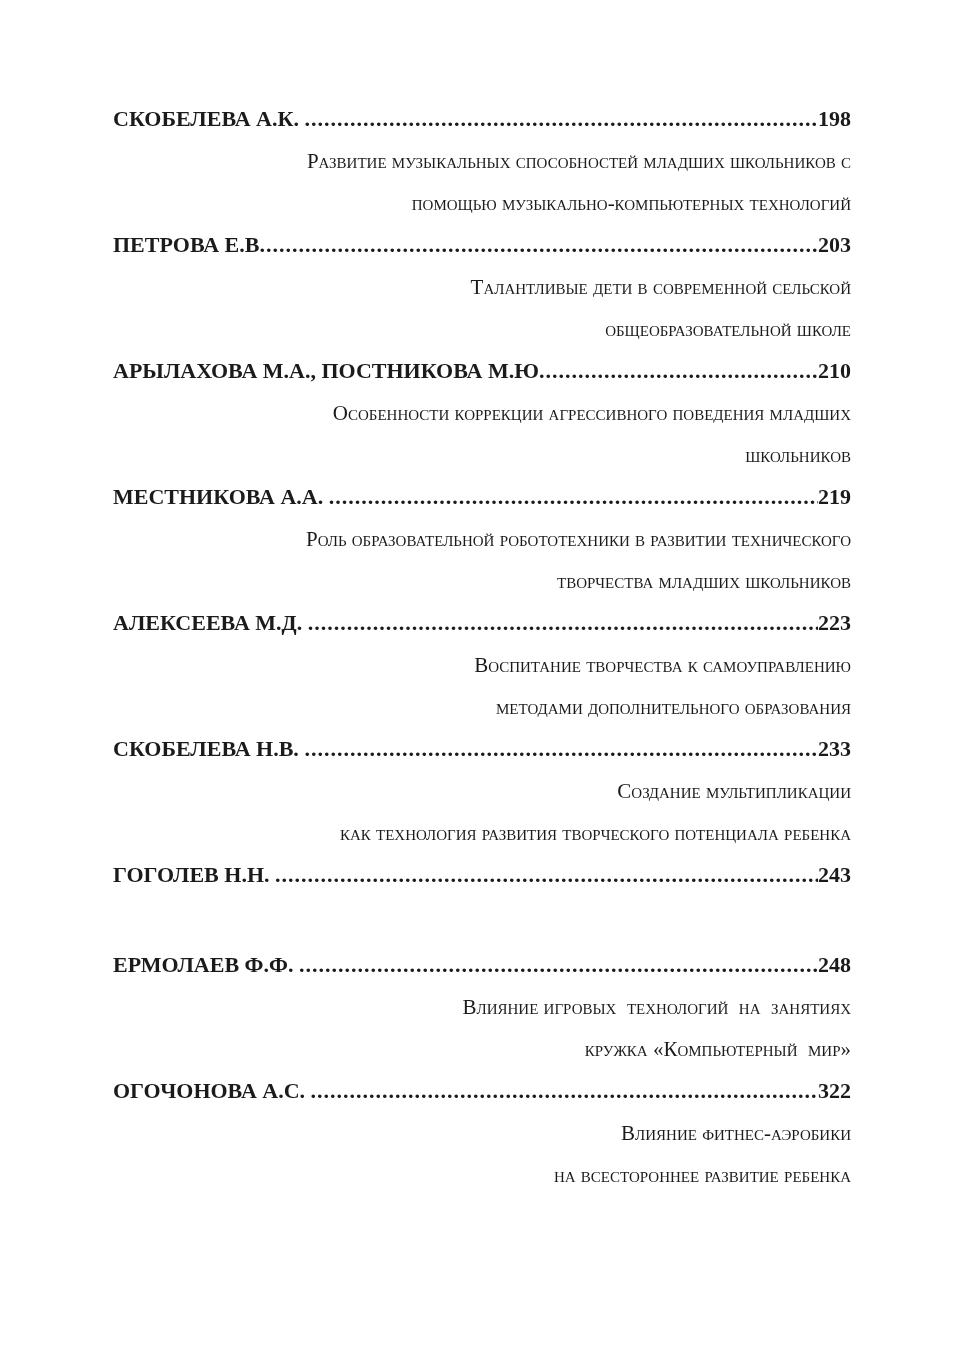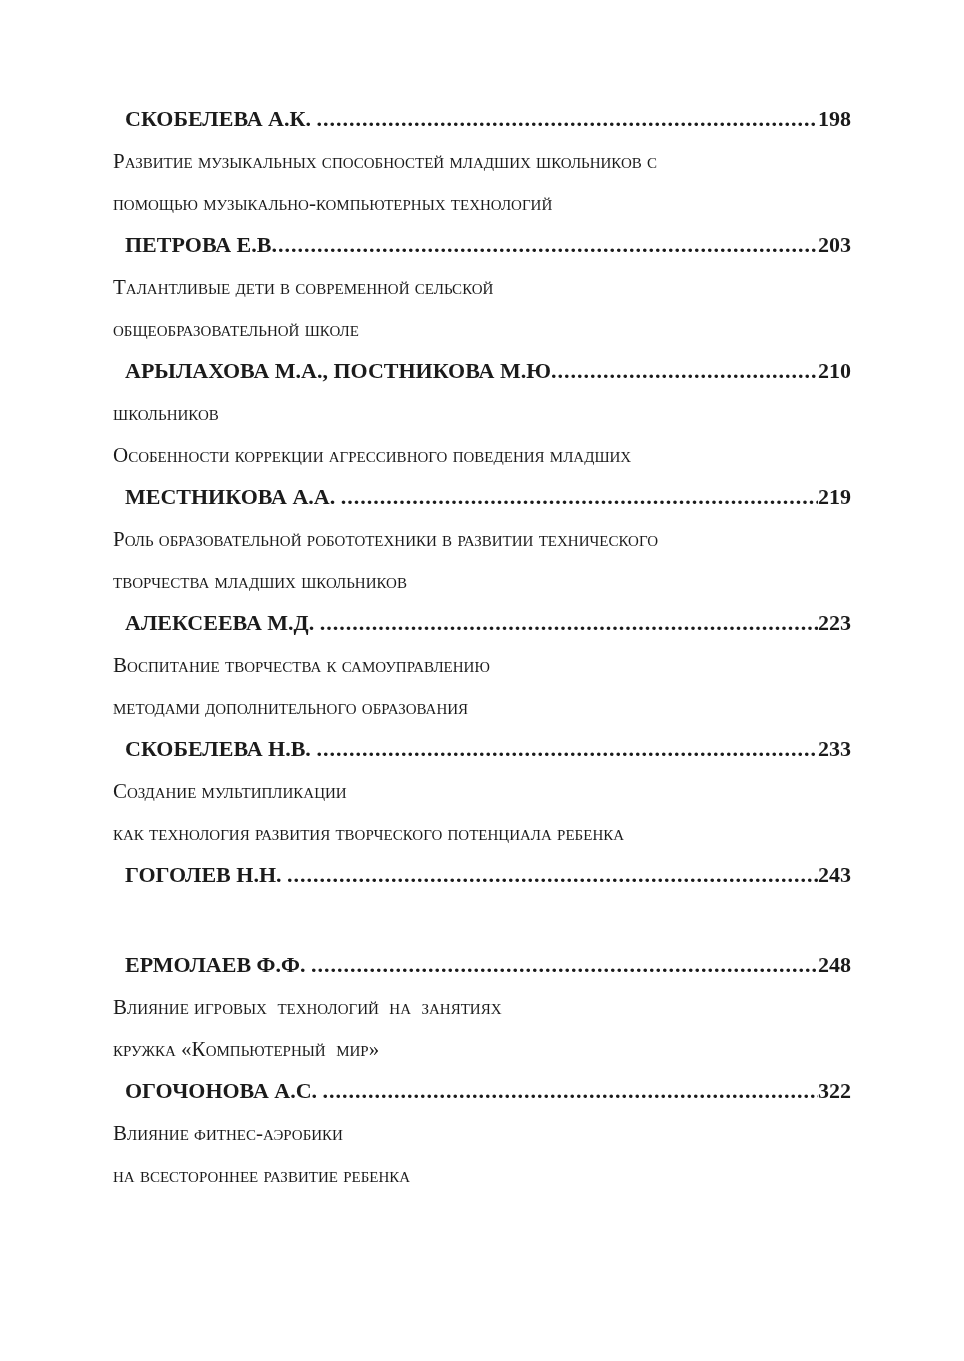--- a/index.html
+++ b/index.html
@@ -27,41 +27,40 @@
     right: 113px;
   }
   .entry { margin: 0; }
   .head {
     display: flex;
     align-items: center;
     font-weight: bold;
     font-size: 22px;
     line-height: 42px;
     white-space: pre;
-    margin-left: 12px;
   }
   .name {
     flex: 0 0 auto;
     white-space: pre;
   }
   .leader {
     flex: 1 1 auto;
     overflow: hidden;
     white-space: nowrap;
     letter-spacing: 1px;
     min-width: 0;
   }
   .pageno {
     flex: 0 0 auto;
     text-align: right;
   }
   .sub {
     font-size: 21px;
     line-height: 42px;
-    text-align: left;
+    text-align: right;
     font-variant: small-caps;
     font-variant-caps: small-caps;
     white-space: pre-wrap;
   }
   .spacer {
     height: 48px;
   }
 </style>
 </head>
 <body>
@@ -87,22 +86,22 @@
   <div class="sub">Талантливые дети в современной сельской</div>
         <div class="sub">общеобразовательной школе</div>
       </div>
 
   <div class="entry">
     <div class="head">
       <span class="name">АРЫЛАХОВА М.А., ПОСТНИКОВА М.Ю</span>
       <span class="leader">............................................................................................................................................................................................................................</span>
       <span class="pageno">210</span>
     </div>
-  <div class="sub">школьников</div>
-        <div class="sub">Особенности коррекции агрессивного поведения младших</div>
+  <div class="sub">Особенности коррекции агрессивного поведения младших</div>
+        <div class="sub">школьников</div>
       </div>
 
   <div class="entry">
     <div class="head">
       <span class="name">МЕСТНИКОВА А.А. </span>
       <span class="leader">............................................................................................................................................................................................................................</span>
       <span class="pageno">219</span>
     </div>
   <div class="sub">Роль образовательной робототехники в развитии технического</div>
         <div class="sub">творчества младших школьников</div>

